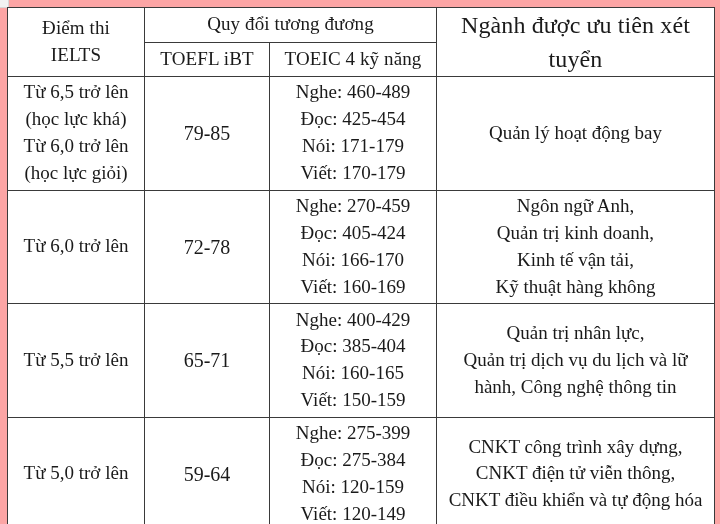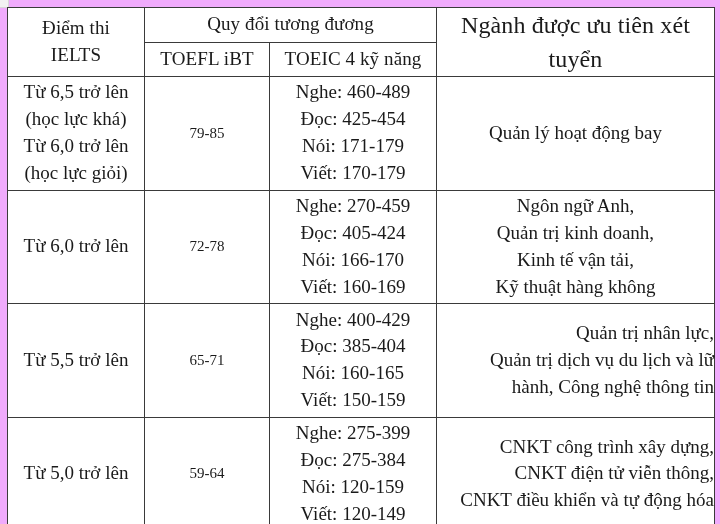--- a/index.html
+++ b/index.html
@@ -13,21 +13,21 @@
     overflow: hidden;
     font-family: "Liberation Serif", "DejaVu Serif", serif;
     color: #1a1a1a;
     -webkit-font-smoothing: antialiased;
   }
 
   .page {
     position: relative;
     width: 720px;
     height: 524px;
-    background: #f0abfc;
+    background: #fca5a5;
   }
 
   
   .scan-edge {
     position: absolute;
     left: 0;
     top: 0;
     width: 8px;
     height: 7px;
     background: #f2f2f2;
@@ -73,27 +73,27 @@
   th.hd-group   { font-size: 19px; height: 24px; }
   th.hd-sub     { font-size: 19px; height: 26px; margin-top: 16px; }
   th.hd-major   { font-size: 24px; line-height: 1.3; }
 
   
   td.cell {
     font-size: 19px;
     padding: 4px 6px;
   }
   td.cell-ielts   { font-size: 19px; line-height: 1.62; }
-  td.cell-toefl   { font-size: 15px; }
+  td.cell-toefl   { font-size: 20px; }
   td.cell-toeic   { font-size: 19px; line-height: 1.72; }
   td.cell-major   { font-size: 19px; line-height: 1.62; }
 
   .stack { display: block; }
   .stack .ln { display: block; white-space: nowrap; }
-  .stack-wrap .ln { white-space: normal; text-align: right; }
+  .stack-wrap .ln { white-space: normal; }
 </style>
 </head>
 <body>
 
 <div class="page">
 
   <div class="scan-edge"></div>
 
   <table class="conv-table">
     <colgroup>

